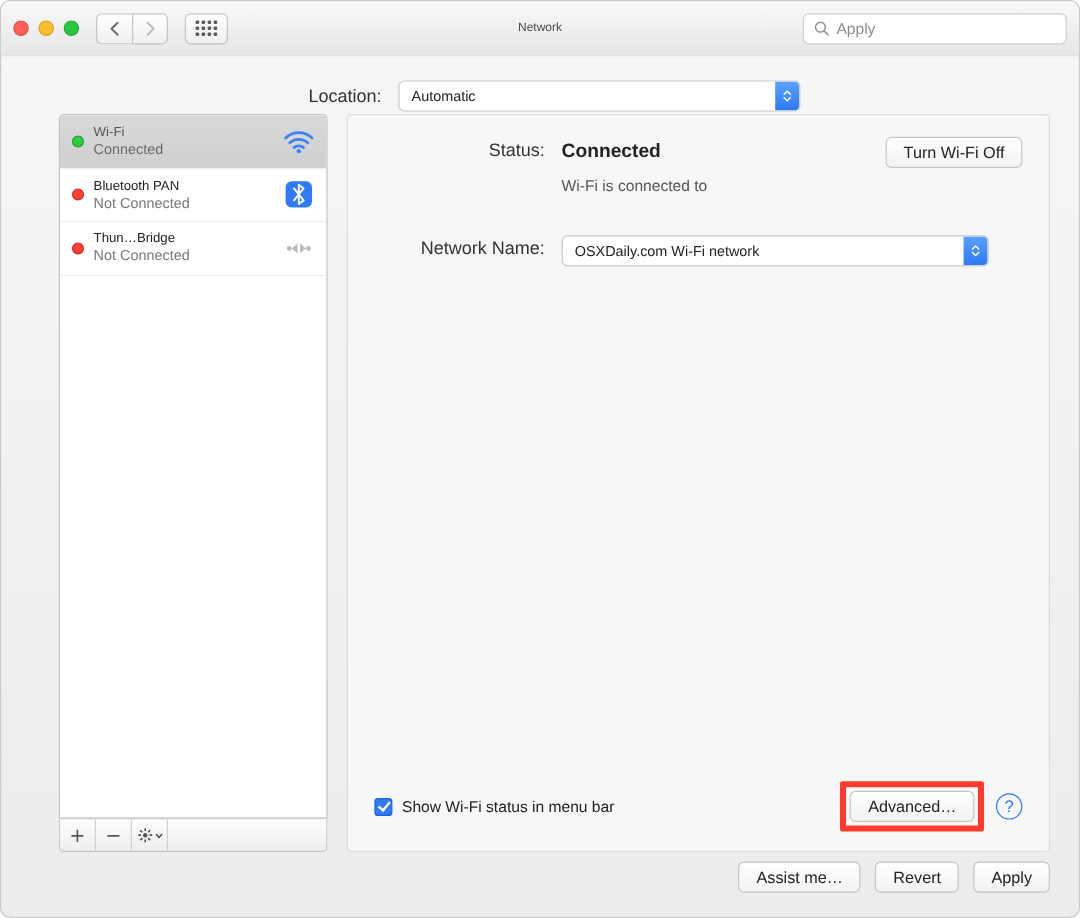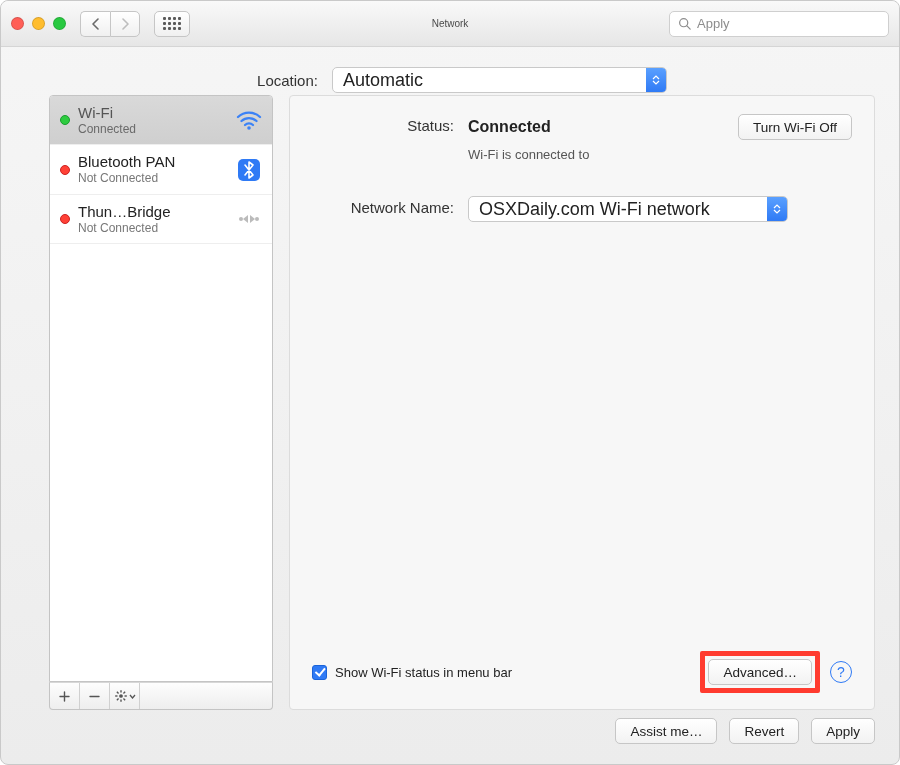--- a/index.html
+++ b/index.html
@@ -16,50 +16,50 @@
 .navpair .navbtn:first-child { border-radius: 5px 0 0 5px; border-right: none; }
 .navpair .navbtn:last-child  { border-radius: 0 5px 5px 0; }
 .gridbtn { width: 36px; margin-left: 8px; }
 .grid-icon { display:grid; grid-template-columns:repeat(4,3px); grid-template-rows:repeat(3,3px); gap:2px; }
 .grid-icon i{background:#5a5a5a;border-radius:1px;}
 .title { position:absolute; left:0; right:0; text-align:center; font-size:10px; color:#4a4a4a; pointer-events:none; }
 .search { margin-left:auto; width: 220px; height: 26px; border:1px solid #cfcfcf; border-radius:5px; background:#fff; display:flex; align-items:center; padding:0 8px; color:#8d8d8d; font-size:13px; gap:6px; }
 .search svg{flex:none}
 .content { flex:1; padding: 20px 24px 20px 24px; display:flex; flex-direction:column; gap: 2px; margin-left: 24px; }
 .locrow { display:flex; align-items:center; justify-content:center; gap:14px; font-size:15px; color:#333; }
-.select { height: 26px; border:1px solid #c9c9c9; border-radius:5px; background:#fff; display:flex; align-items:center; padding:0 0 0 10px; font-size:18px; color:#222; position:relative; overflow:hidden; }
+.select { height: 26px; border:1px solid #c9c9c9; border-radius:5px; background:#fff; display:flex; align-items:center; padding:0 0 0 10px; font-size:12px; color:#222; position:relative; overflow:hidden; }
 .select .arrows { width: 20px; align-self:stretch; background:#3b82f6; background:linear-gradient(#5aa0ff,#2f7af5); display:flex; flex-direction:column; align-items:center; justify-content:center; margin-left:auto; }
 .select .arrows svg{display:block}
 .loc-select { width: 335px; }
 .main { flex:1; display:flex; gap:16px; }
 .sidebar { width: 224px; display:flex; flex-direction:column; }
 .conn-list { flex:1; background:#fff; border:1px solid #c4c4c4; border-radius:4px 4px 0 0; overflow:hidden; }
 .conn-item { display:flex; align-items:center; padding: 8px 10px 8px 10px; gap:8px; border-bottom:1px solid #eee; }
 .conn-item.selected { background:#d8d8d8; background:linear-gradient(#d9d9d9,#cfcfcf); }
 .dot { width:10px; height:10px; border-radius:50%; flex:none; }
 .dot.green{background:#2ecc40;border:1px solid #1a9e2f}
 .dot.red{background:#ff4136;border:1px solid #c22}
 .conn-text { flex:1; line-height:1.2; }
-.conn-name { font-size:15px; color:#222; }
+.conn-name { font-size:11px; color:#222; }
 .conn-item.selected .conn-name{color:#555;font-weight:500}
 .conn-sub { font-size:12px; color:#777; }
 .conn-item.selected .conn-sub{color:#6a6a6a}
 .conn-icon { width:26px; height:26px; flex:none; display:flex; align-items:center; justify-content:center; }
 .side-tools { height:28px; border:1px solid #c4c4c4; border-top:1px solid #d7d7d7; border-radius:0 0 4px 4px; background:linear-gradient(#fdfdfd,#eee); display:flex; align-items:center; }
 .side-tools button { width:30px; height:100%; border:none; border-right:1px solid #d0d0d0; background:transparent; font-size:15px; color:#444; display:flex; align-items:center; justify-content:center; }
 .gear-caret{display:flex;align-items:center;gap:1px}
 .pane { flex:1; background:#f7f7f7; border:1px solid #dcdcdc; border-radius:4px; padding: 18px 22px 16px 22px; display:flex; flex-direction:column; position:relative; }
 .row { display:flex; align-items:flex-start; margin-bottom:14px; }
 .lbl { width: 156px; text-align:right; padding-right:14px; font-size:15px; color:#333; padding-top:3px; }
 .val { flex:1; }
 .status-line{display:flex;align-items:center;gap:16px}
 .status-val{font-weight:600;font-size:16px;color:#222}
 .btn { height:26px; padding:0 14px; border:1px solid #c6c6c6; border-radius:5px; background:linear-gradient(#fff,#f2f2f2); font-size:13.5px; color:#222; display:inline-flex; align-items:center;text-align:center; }
 .status-desc { font-size:13px; color:#555; margin-top:6px; line-height:1.4; max-width: 360px; }
-.nn-select{ width: 320px; }
+.nn-select{ width: 356px; }
 .chk { width:15px; height:15px; border:1px solid #b8b8b8; border-radius:3px; background:#fff; display:inline-flex; align-items:center; justify-content:center; margin-right:8px; vertical-align:-3px; }
 .chk.checked{background:#2f7af5;border-color:#1a63d8}
 .chk.checked::after{content:"";width:4px;height:8px;border:solid #fff;border-width:0 2px 2px 0;transform:rotate(40deg) translate(-0.5px,-1px)}
 .ask-desc{font-size:12.5px;color:#666;margin-top:4px;line-height:1.45;max-width:330px;margin-left:23px}
 .pane-bottom { margin-top:auto; display:flex; align-items:center; }
 .show-row{display:flex;align-items:center;font-size:13px;color:#222}
 .adv-wrap{margin-left:auto; position:relative; padding:8px; }
 .adv-wrap::before{content:"";position:absolute;inset:0;border:5px solid #ff3b2f;border-radius:2px;}
 .help { width:22px; height:22px; border:1.5px solid #2f7af5; border-radius:50%; color:#2f7af5; font-size:14px; display:flex; align-items:center; justify-content:center; margin-left:10px; }
 .footer { display:flex; justify-content:flex-end; gap:12px; padding: 6px 0 0 0; }

